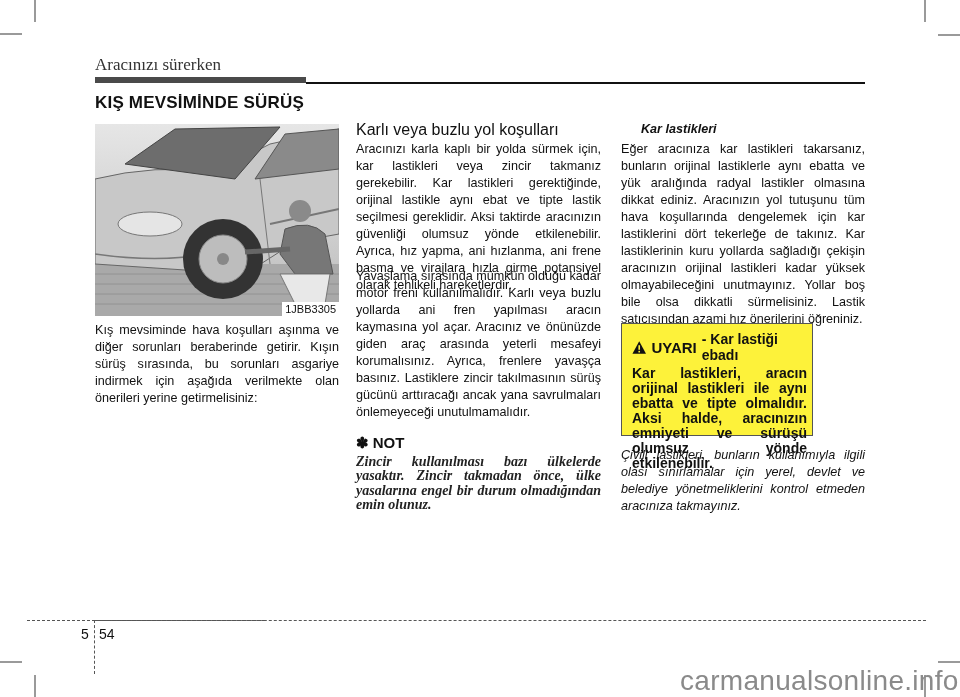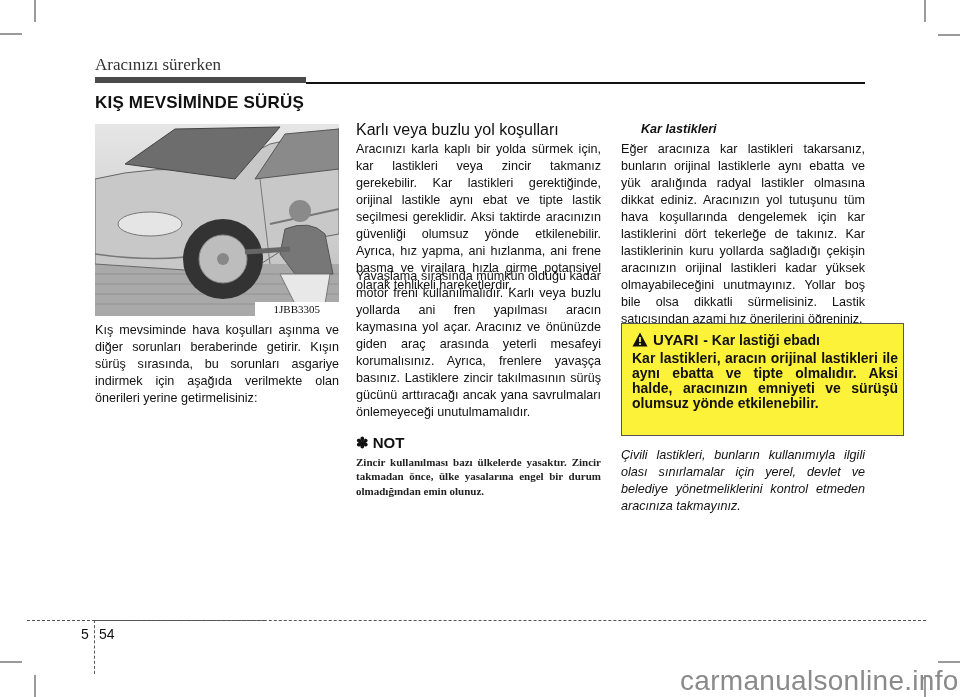--- a/index.html
+++ b/index.html
@@ -18,38 +18,38 @@
     .head-line { left: 306px; top: 82px; width: 559px; height: 1.5px; background: #111; }
     .section-title {
       left: 95px; top: 93px; font-size: 17px; font-weight: bold; letter-spacing: 0.2px;
     }
     .figure {
       left: 95px; top: 124px; width: 244px; height: 192px; overflow: hidden;
       background: linear-gradient(#e6e6e6, #cfcfcf 55%, #b9b9b9);
     }
     .figure-code {
       position: absolute; right: 0; bottom: 0; background: #fff;
-      font-size: 11px; padding: 1px 19px; color: #111; font-family: Liberation Serif, serif;
+      font-size: 11px; padding: 1px 3px; color: #111;
     }
     .para {
       position: absolute; font-size: 12.6px; line-height: 17px;
       text-align: justify; margin: 0;
     }
     .col1 { left: 95px; width: 244px; }
     .col2 { left: 356px; width: 245px; }
     .col3 { left: 621px; width: 244px; }
     .subhead { position: absolute; font-size: 16px; font-weight: normal; }
     .italic-head { position: absolute; font-size: 12.6px; font-weight: bold; font-style: italic; margin-left: 20px; }
     .note-title { position: absolute; font-size: 15px; font-weight: bold; }
     .note-body {
       position: absolute; font-family: "Liberation Serif", serif; font-weight: bold;
-      font-size: 11px; line-height: 14.4px; text-align: justify; color: #222;
+      font-size: 14px; line-height: 14.4px; text-align: justify; color: #222; font-style: italic;
     }
     .warning-box {
-      position: absolute; left: 621px; top: 323px; width: 283px; height: 113px;
+      position: absolute; left: 621px; top: 323px; width: 192px; height: 113px;
       background: #fdf23a; border: 1px solid #555; box-sizing: border-box;
       padding: 7px 5px 0 10px;
     }
     .warn-title { font-size: 14px; font-weight: bold; display: flex; align-items: center; gap: 5px; }
     .warn-body { font-size: 14px; line-height: 15px; font-weight: bold; text-align: justify; margin-top: 3px; }
     .italic-para { font-style: italic; }
     .dash-h { position: absolute; height: 0; border-top: 1.2px dashed #555; }
     .dash-v { position: absolute; width: 0; border-left: 1.2px dashed #555; }
     .pagenum { position: absolute; font-size: 14px; }
     .watermark { position: absolute; left: 680px; top: 665px; font-size: 28px; color: #8a8a8a; letter-spacing: 0.3px; }

